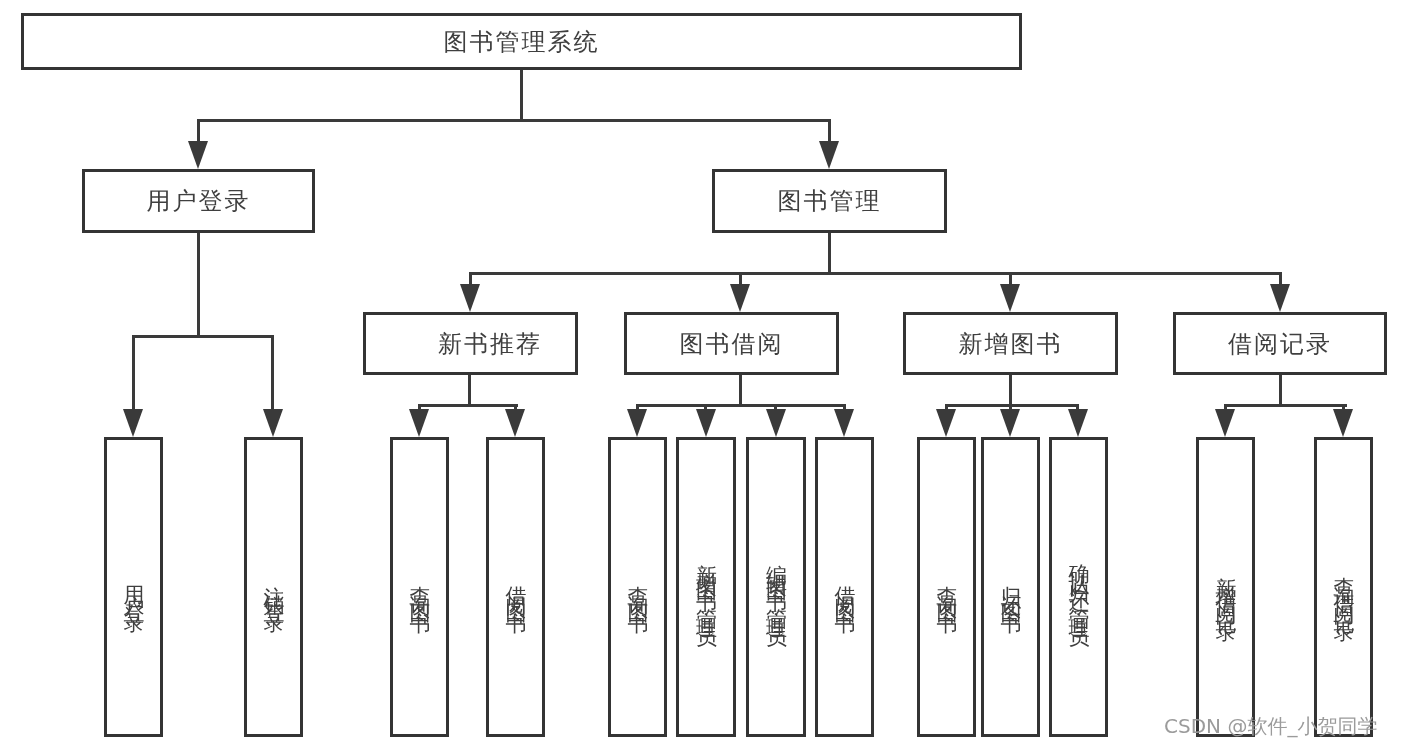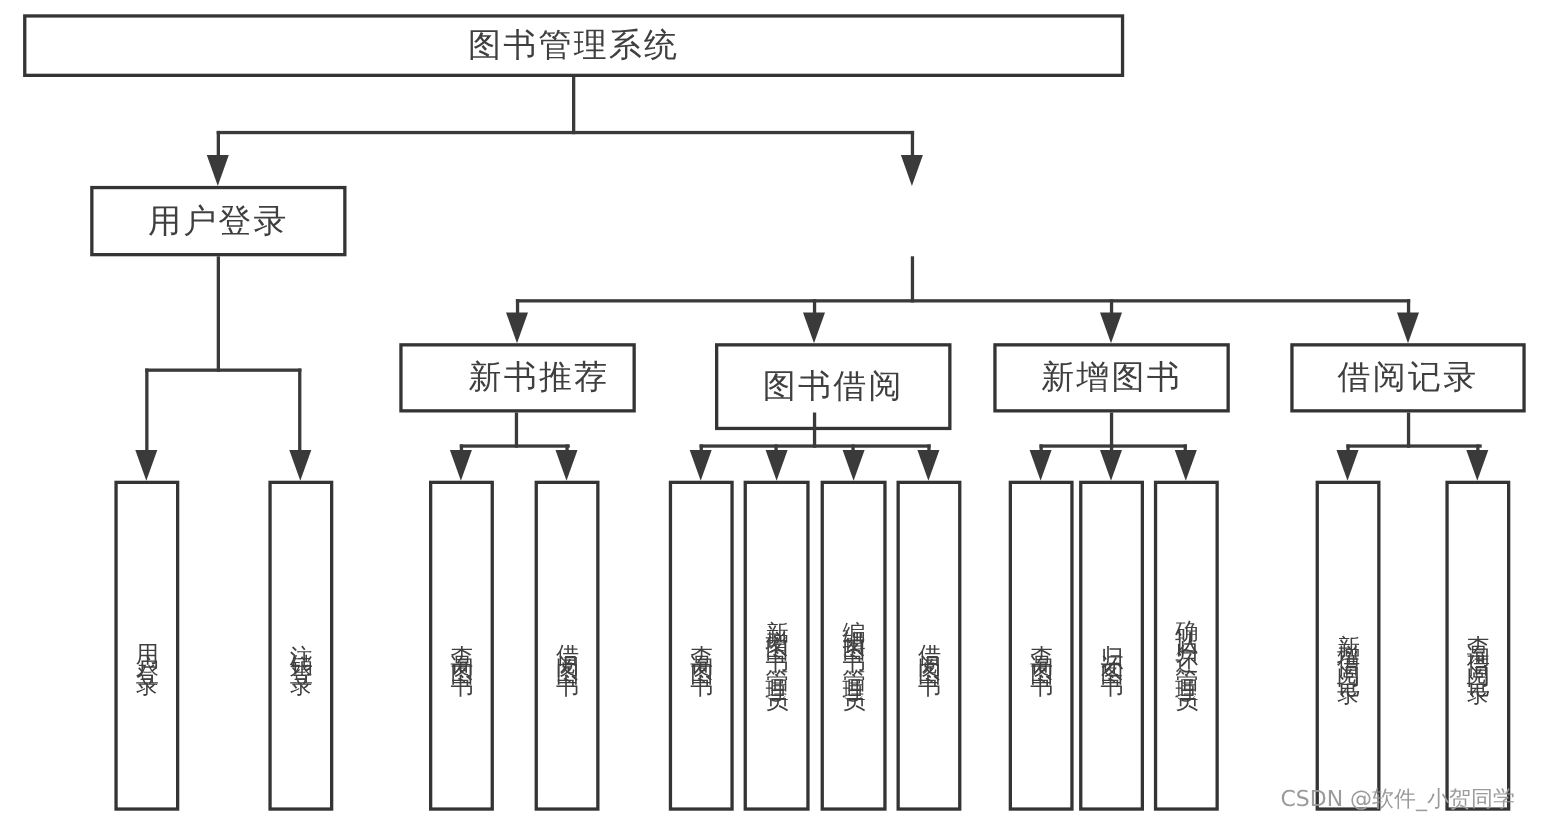--- a/index.html
+++ b/index.html
@@ -14,21 +14,21 @@
     position:absolute;
     background:#ffffff;
     border:3px solid #343434;
     box-sizing:border-box;
     display:flex;
     align-items:center;
     justify-content:center;
     color:#3f3f3f;
   }
   .hbox {
-    font-size:30px;
+    font-size:24px;
     letter-spacing:2px;
     white-space:nowrap;
   }
   .vbox {
     writing-mode:vertical-rl;
     font-size:21px;
     letter-spacing:9px;
     line-height:1;
   }
   .line {
@@ -58,41 +58,42 @@
 
   <div class="line" style="left:520px; top:70px; width:3px; height:52px;"></div>
   <div class="line" style="left:197px; top:119px; width:634px; height:3px;"></div>
 
   <div class="line" style="left:197px; top:119px; width:3px; height:26px;"></div>
   <div class="arrowhead" style="left:188px; top:141px;"></div>
   <div class="line" style="left:828px; top:119px; width:3px; height:26px;"></div>
   <div class="arrowhead" style="left:819px; top:141px;"></div>
 
   <div class="box hbox" style="left:82px; top:169px; width:233px; height:64px;">用户登录</div>
+  <div class="box hbox" style="left:712px; top:169px; width:235px; height:64px;">图书管理</div>
 
   <div class="line" style="left:197px; top:233px; width:3px; height:105px;"></div>
   <div class="line" style="left:132px; top:335px; width:142px; height:3px;"></div>
   <div class="line" style="left:132px; top:335px; width:3px; height:78px;"></div>
   <div class="arrowhead" style="left:123px; top:409px;"></div>
   <div class="line" style="left:271px; top:335px; width:3px; height:78px;"></div>
   <div class="arrowhead" style="left:263px; top:409px;"></div>
 
   <div class="line" style="left:828px; top:233px; width:3px; height:42px;"></div>
   <div class="line" style="left:469px; top:272px; width:813px; height:3px;"></div>
   <div class="line" style="left:469px; top:272px; width:3px; height:17px;"></div>
   <div class="arrowhead" style="left:460px; top:284px;"></div>
   <div class="line" style="left:739px; top:272px; width:3px; height:17px;"></div>
   <div class="arrowhead" style="left:730px; top:284px;"></div>
   <div class="line" style="left:1009px; top:272px; width:3px; height:17px;"></div>
   <div class="arrowhead" style="left:1000px; top:284px;"></div>
   <div class="line" style="left:1279px; top:272px; width:3px; height:17px;"></div>
   <div class="arrowhead" style="left:1270px; top:284px;"></div>
 
   <div class="box hbox" style="left:363px; top:312px; width:215px; height:63px;padding-left:39px;">新书推荐</div>
-  <div class="box hbox" style="left:650px; top:312px; width:215px; height:79px;">图书借阅</div>
+  <div class="box hbox" style="left:624px; top:312px; width:215px; height:63px;">图书借阅</div>
   <div class="box hbox" style="left:903px; top:312px; width:215px; height:63px;">新增图书</div>
   <div class="box hbox" style="left:1173px; top:312px; width:214px; height:63px;text-align:right;">借阅记录</div>
 
   <div class="line" style="left:468px; top:375px; width:3px; height:32px;"></div>
   <div class="line" style="left:418px; top:404px; width:100px; height:3px;"></div>
   <div class="line" style="left:418px; top:404px; width:3px; height:9px;"></div>
   <div class="arrowhead" style="left:409px; top:409px;"></div>
   <div class="line" style="left:514px; top:404px; width:3px; height:9px;"></div>
   <div class="arrowhead" style="left:505px; top:409px;"></div>
 

